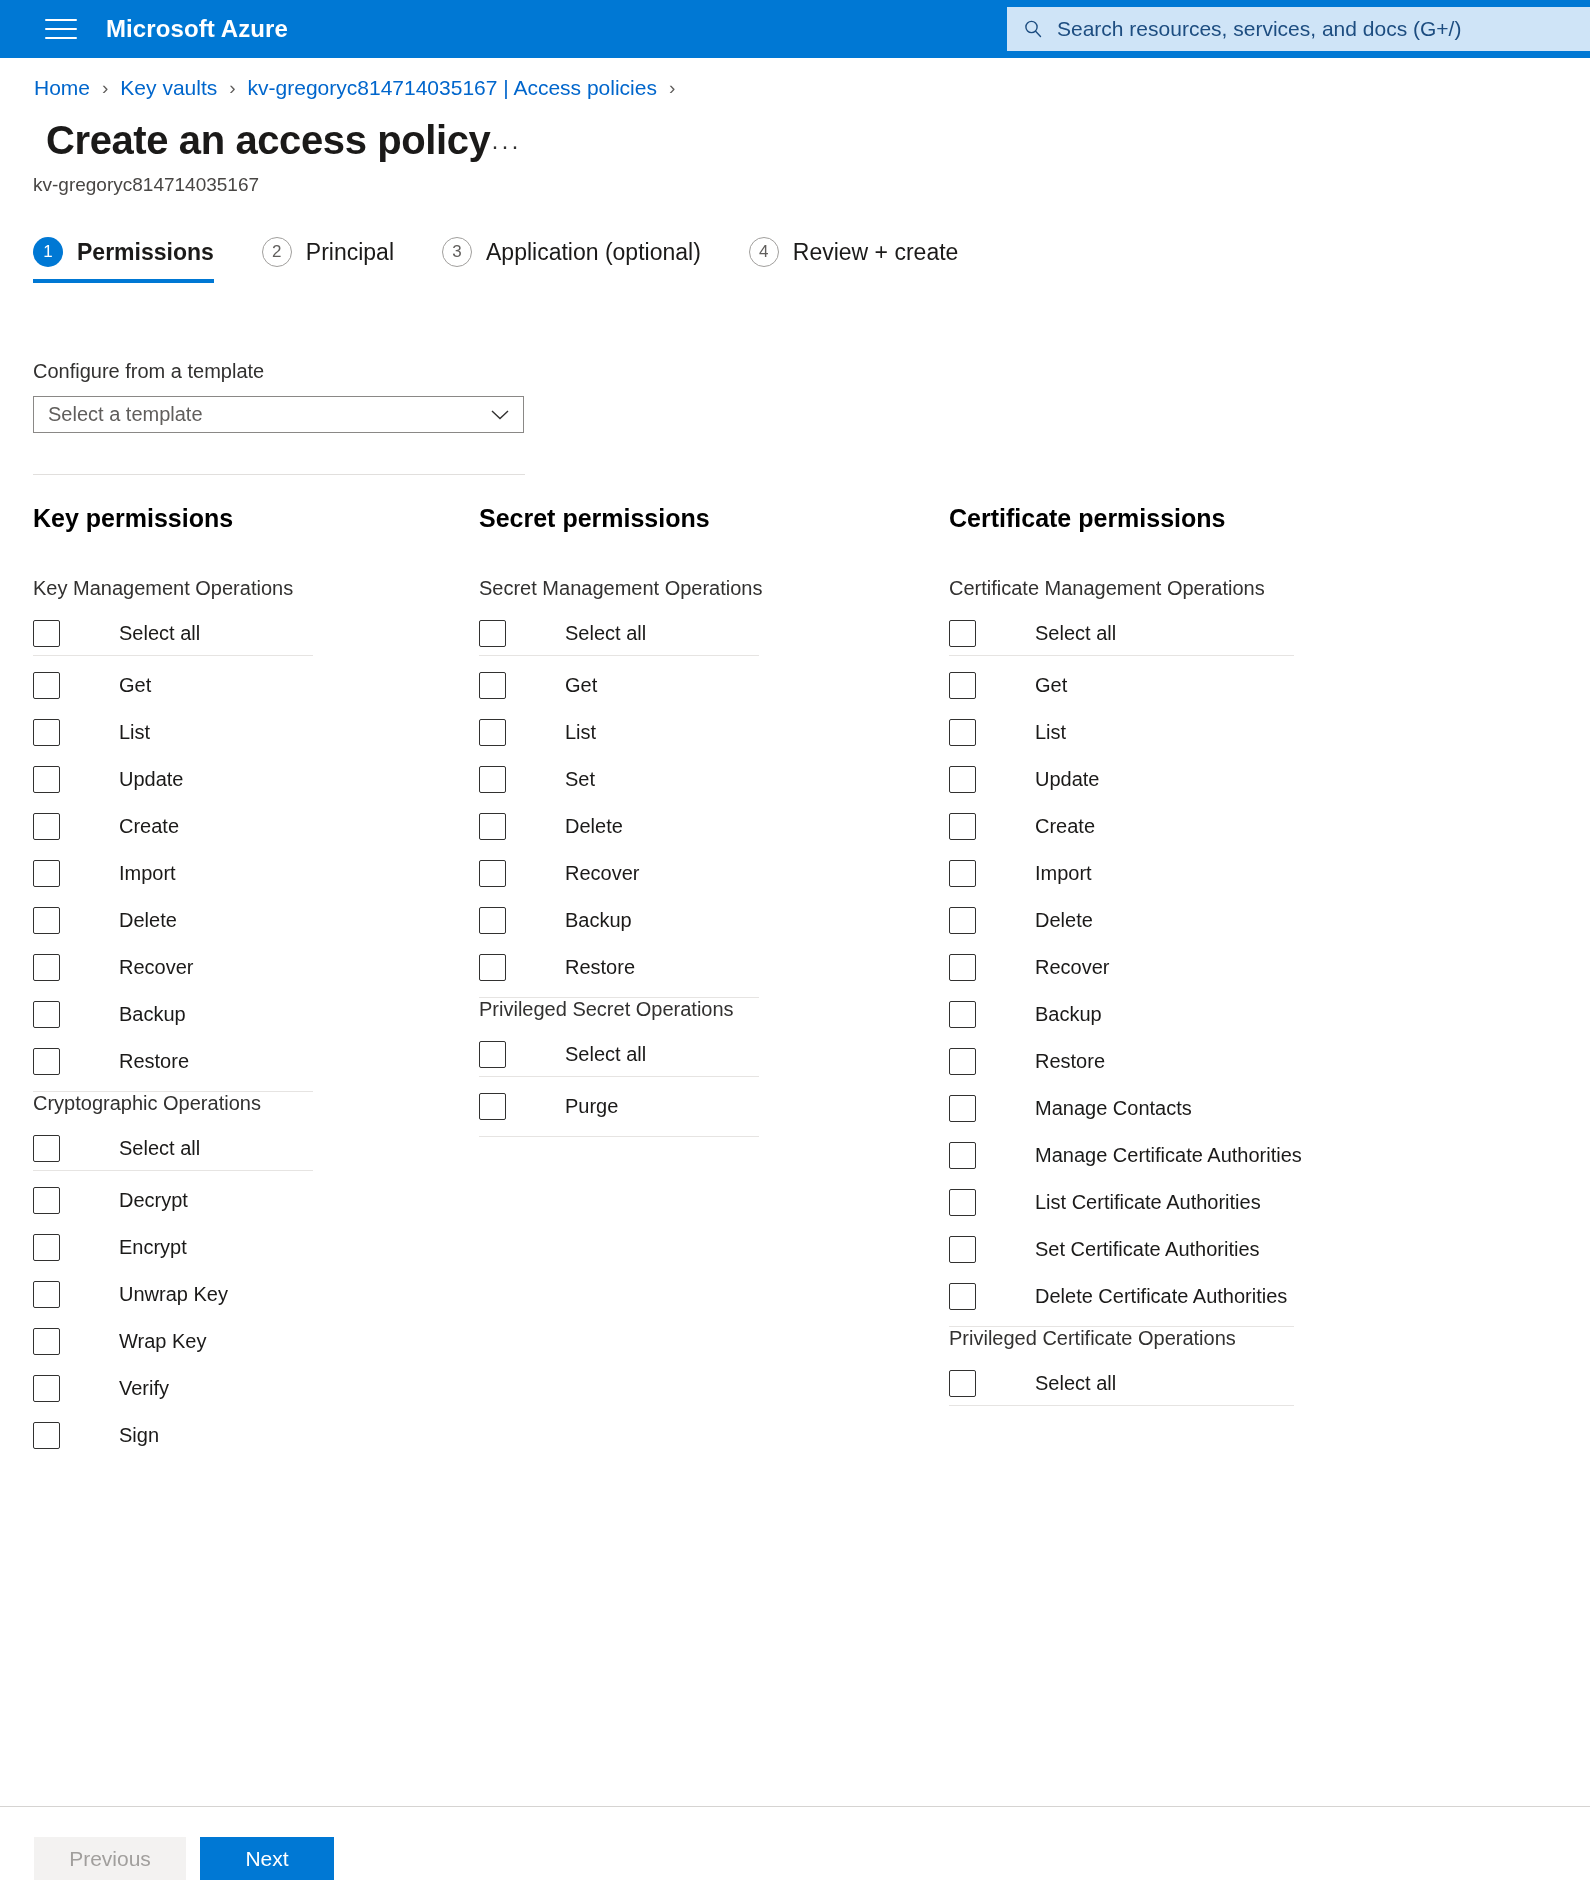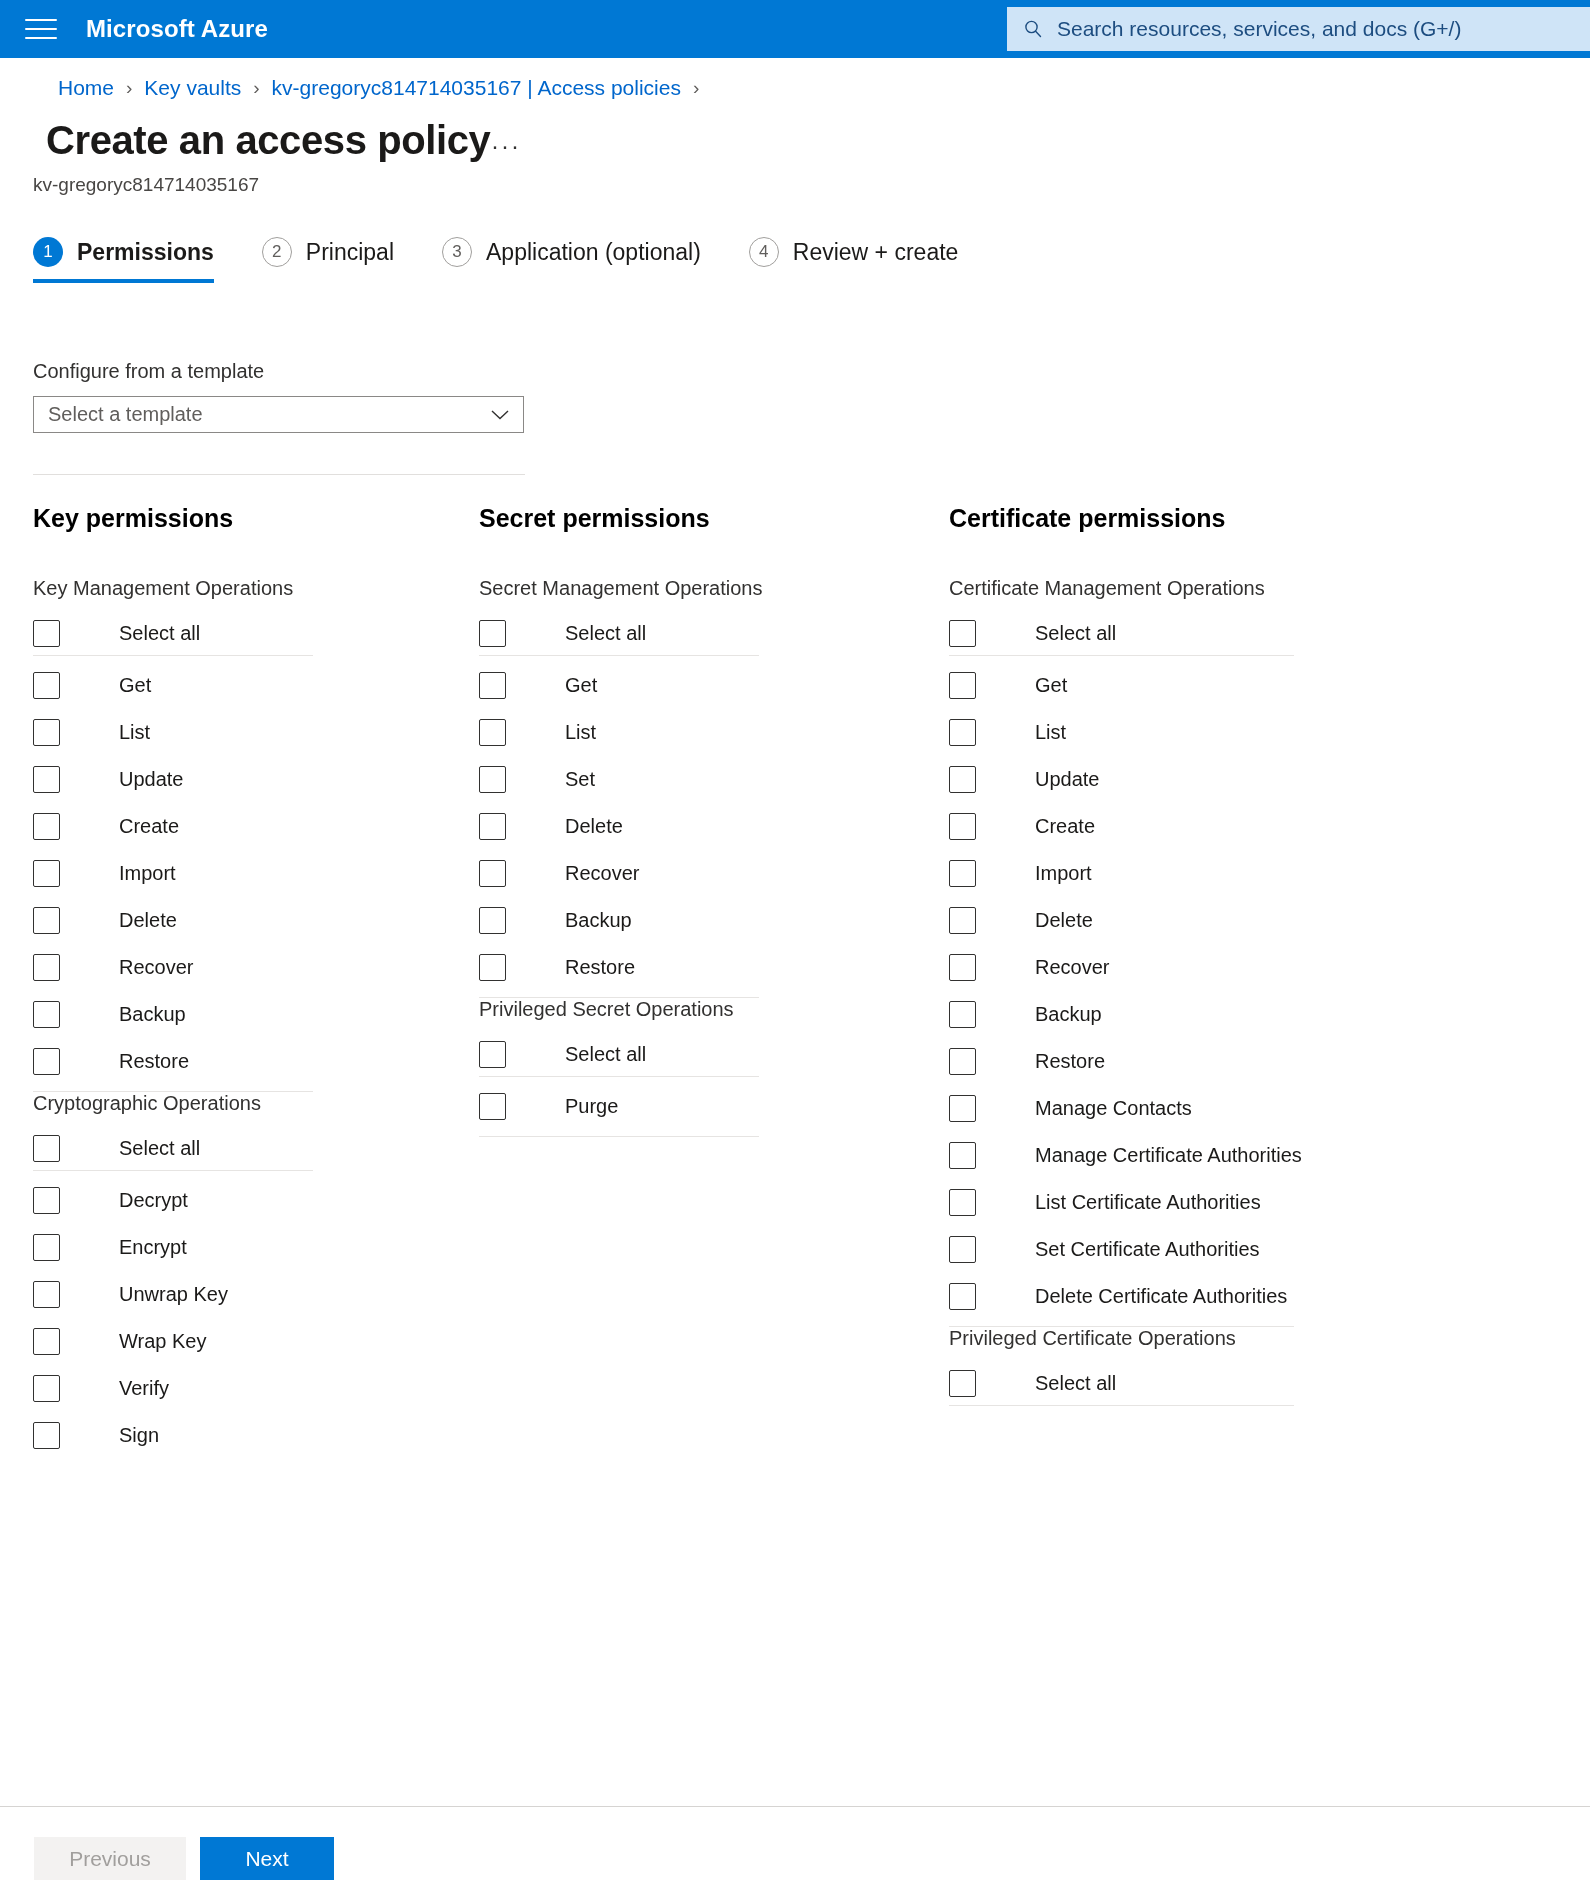--- a/index.html
+++ b/index.html
@@ -9,21 +9,21 @@
     background: #ffffff;
     color: #1b1a19;
     overflow: hidden;
   }
 
   
   .topbar {
     position: absolute; top: 0; left: 0;
     width: 1590px; height: 58px;
     background: #0078d4;
-    display: flex; align-items: center;
+    display: flex; align-items: center; padding-left: 20px;
   }
   .hamburger {
     width: 34px; height: 26px;
     margin-left: 24px; margin-right: 28px;
     display: flex; flex-direction: column; justify-content: space-between;
     padding: 3px 1px;
     cursor: pointer;
   }
   .hamburger span { display: block; height: 2px; background: #ffffff; border-radius: 1px; }
   .brand {
@@ -51,21 +51,20 @@
     font-size: 21px;
     white-space: nowrap;
   }
 
   
   .breadcrumb {
     position: absolute; top: 76px; left: 34px;
     display: flex; align-items: center;
     font-size: 21px;
     white-space: nowrap;
-    margin-left: 24px;
   }
   .crumb { color: #0066cc; cursor: pointer; }
   .crumb-sep {
     color: #605e5c;
     margin: 0 12px;
     font-size: 19px;
   }
 
   
   .page-title {

